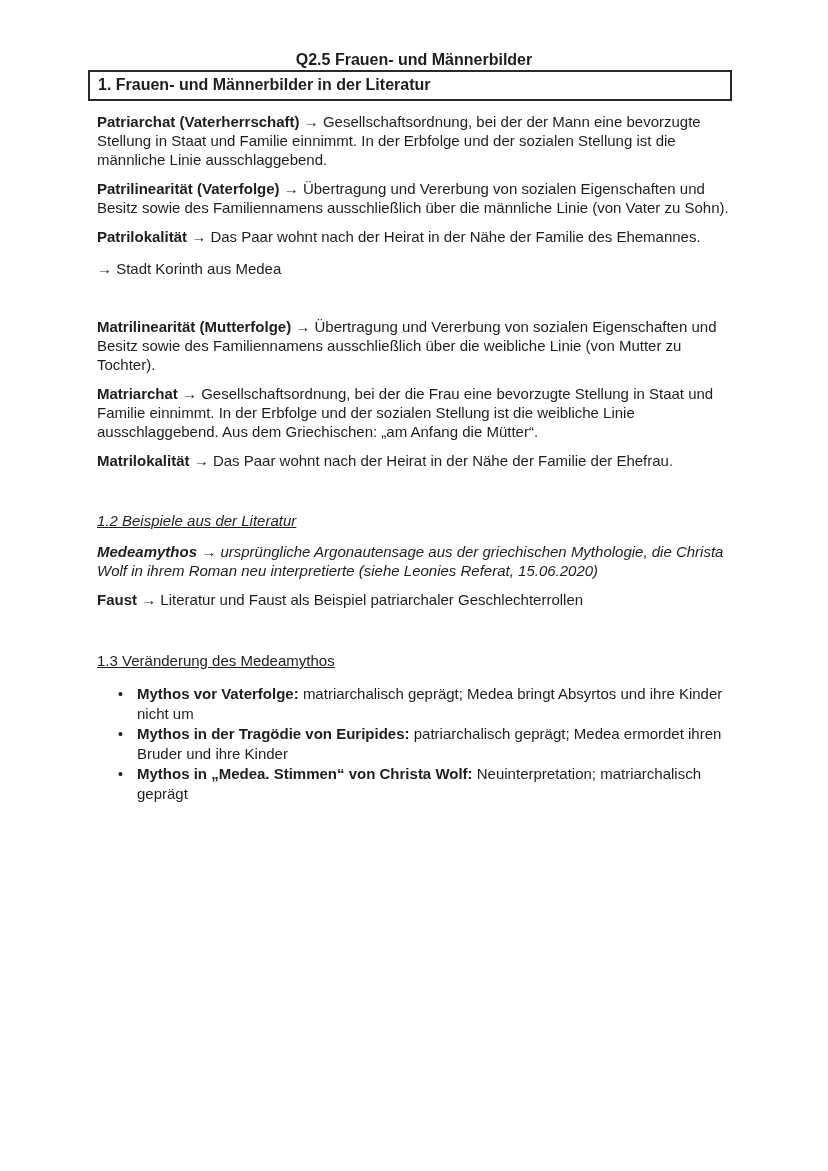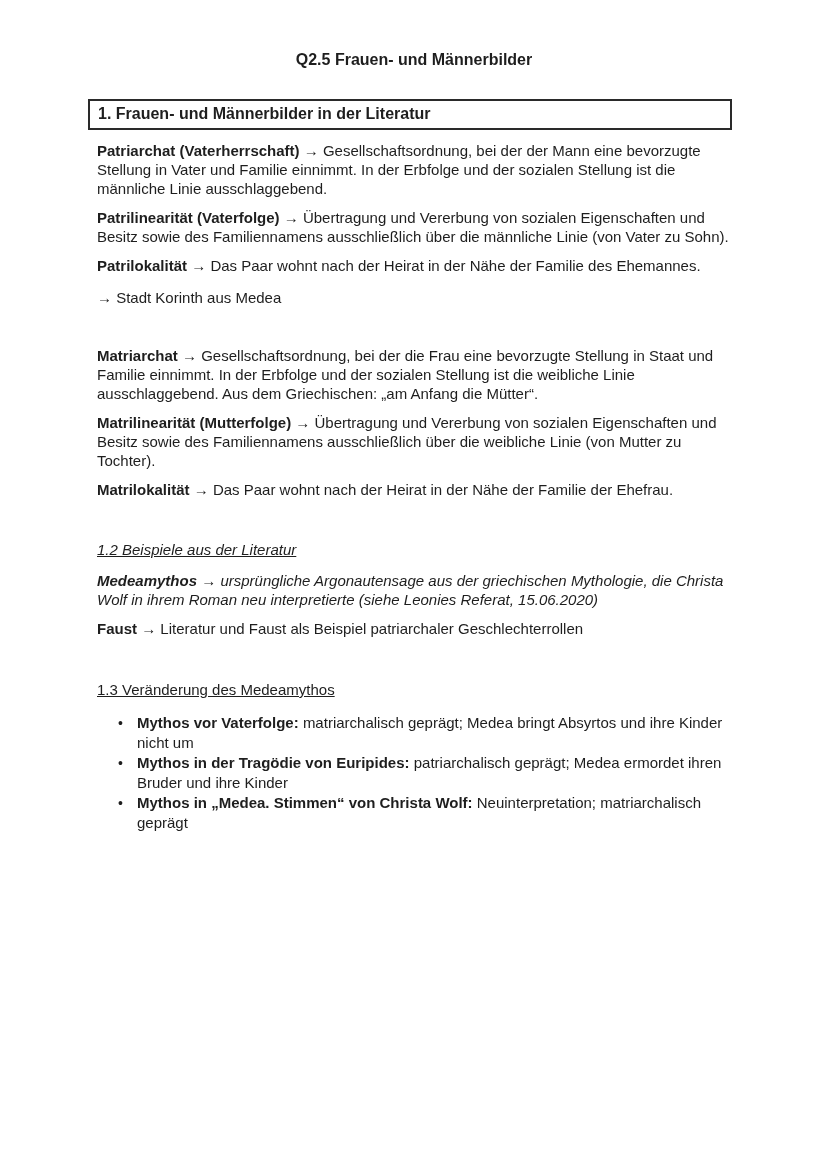--- a/index.html
+++ b/index.html
@@ -16,21 +16,20 @@
   }
   .content { padding: 0 97px; }
   .doc-title {
     margin-top: 50px;
     text-align: center;
     font-weight: 700;
     font-size: 16px;
     line-height: 20px;
   }
   .box-heading {
-    margin-top: 29px;
     margin-left: -9px;
     margin-right: -1px;
     border: 2px solid #2a2a2a;
     padding: 3px 8px 4px 8px;
     font-weight: 700;
     font-size: 16px;
     line-height: 20px;
   }
   .sec-heading { margin: 0; }
   .sec-heading .u { text-decoration: underline; }
@@ -64,33 +63,33 @@
 <div class="page">
   <div class="content">
 
     <div class="doc-title">Q2.5 Frauen- und Männerbilder</div>
 
     <div class="box-heading">
       <span>1. Frauen- und Männerbilder in der Literatur</span>
     </div>
 
 
-    <p class="def mt11"><b>Patriarchat (Vaterherrschaft)</b> <span class="arrow">→</span> <span>Gesellschaftsordnung, bei der der Mann eine bevorzugte Stellung in Vater und Familie einnimmt. In der Erbfolge und der sozialen Stellung ist die männliche Linie ausschlaggebend.</span></p>
+    <p class="def mt11"><b>Patriarchat (Vaterherrschaft)</b> <span class="arrow">→</span> <span>Gesellschaftsordnung, bei der der Mann eine bevorzugte Stellung in Staat und Familie einnimmt. In der Erbfolge und der sozialen Stellung ist die männliche Linie ausschlaggebend.</span></p>
 
     <p class="def mt10"><b>Patrilinearität (Vaterfolge)</b> <span class="arrow">→</span> <span>Übertragung und Vererbung von sozialen Eigenschaften und Besitz sowie des Familiennamens ausschließlich über die männliche Linie (von Vater zu Sohn).</span></p>
 
     <p class="def mt10"><b>Patrilokalität</b> <span class="arrow">→</span> <span>Das Paar wohnt nach der Heirat in der Nähe der Familie des Ehemannes.</span></p>
 
     <p class="mt13"><span class="arrow">→</span> <span>Stadt Korinth aus Medea</span></p>
 
     <div class="spacer"></div>
 
+    <p class="def mt10"><b>Matrilinearität (Mutterfolge)</b> <span class="arrow">→</span> <span>Übertragung und Vererbung von sozialen Eigenschaften und Besitz sowie des Familiennamens ausschließlich über die weibliche Linie (von Mutter zu Tochter).</span></p>
+
     <p class="def mt10"><b>Matriarchat</b> <span class="arrow">→</span> <span>Gesellschaftsordnung, bei der die Frau eine bevorzugte Stellung in Staat und Familie einnimmt. In der Erbfolge und der sozialen Stellung ist die weibliche Linie ausschlaggebend. Aus dem Griechischen: „am Anfang die Mütter“.</span></p>
-
-    <p class="def mt10"><b>Matrilinearität (Mutterfolge)</b> <span class="arrow">→</span> <span>Übertragung und Vererbung von sozialen Eigenschaften und Besitz sowie des Familiennamens ausschließlich über die weibliche Linie (von Mutter zu Tochter).</span></p>
 
     <p class="def mt10"><b>Matrilokalität</b> <span class="arrow">→</span> <span>Das Paar wohnt nach der Heirat in der Nähe der Familie der Ehefrau.</span></p>
 
 
     <div class="spacer"></div>
 
     <h2 class="sec-heading mt12" style="font-size:15px; font-weight:400;">
       <span class="u">1.2 Beispiele aus der Literatur</span>
     </h2>
 

